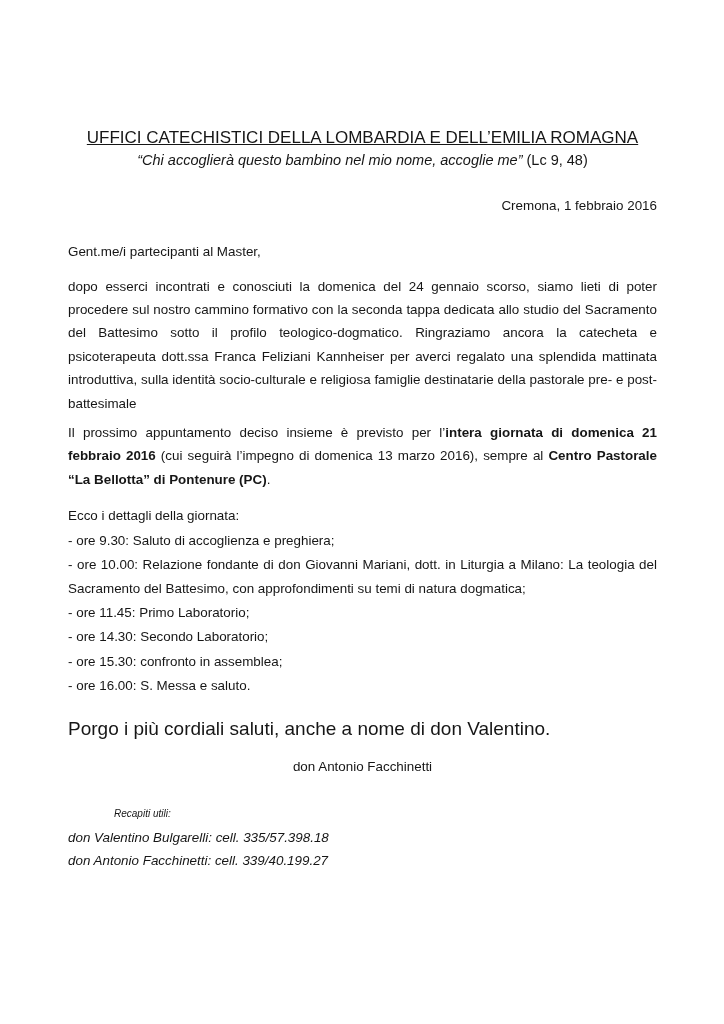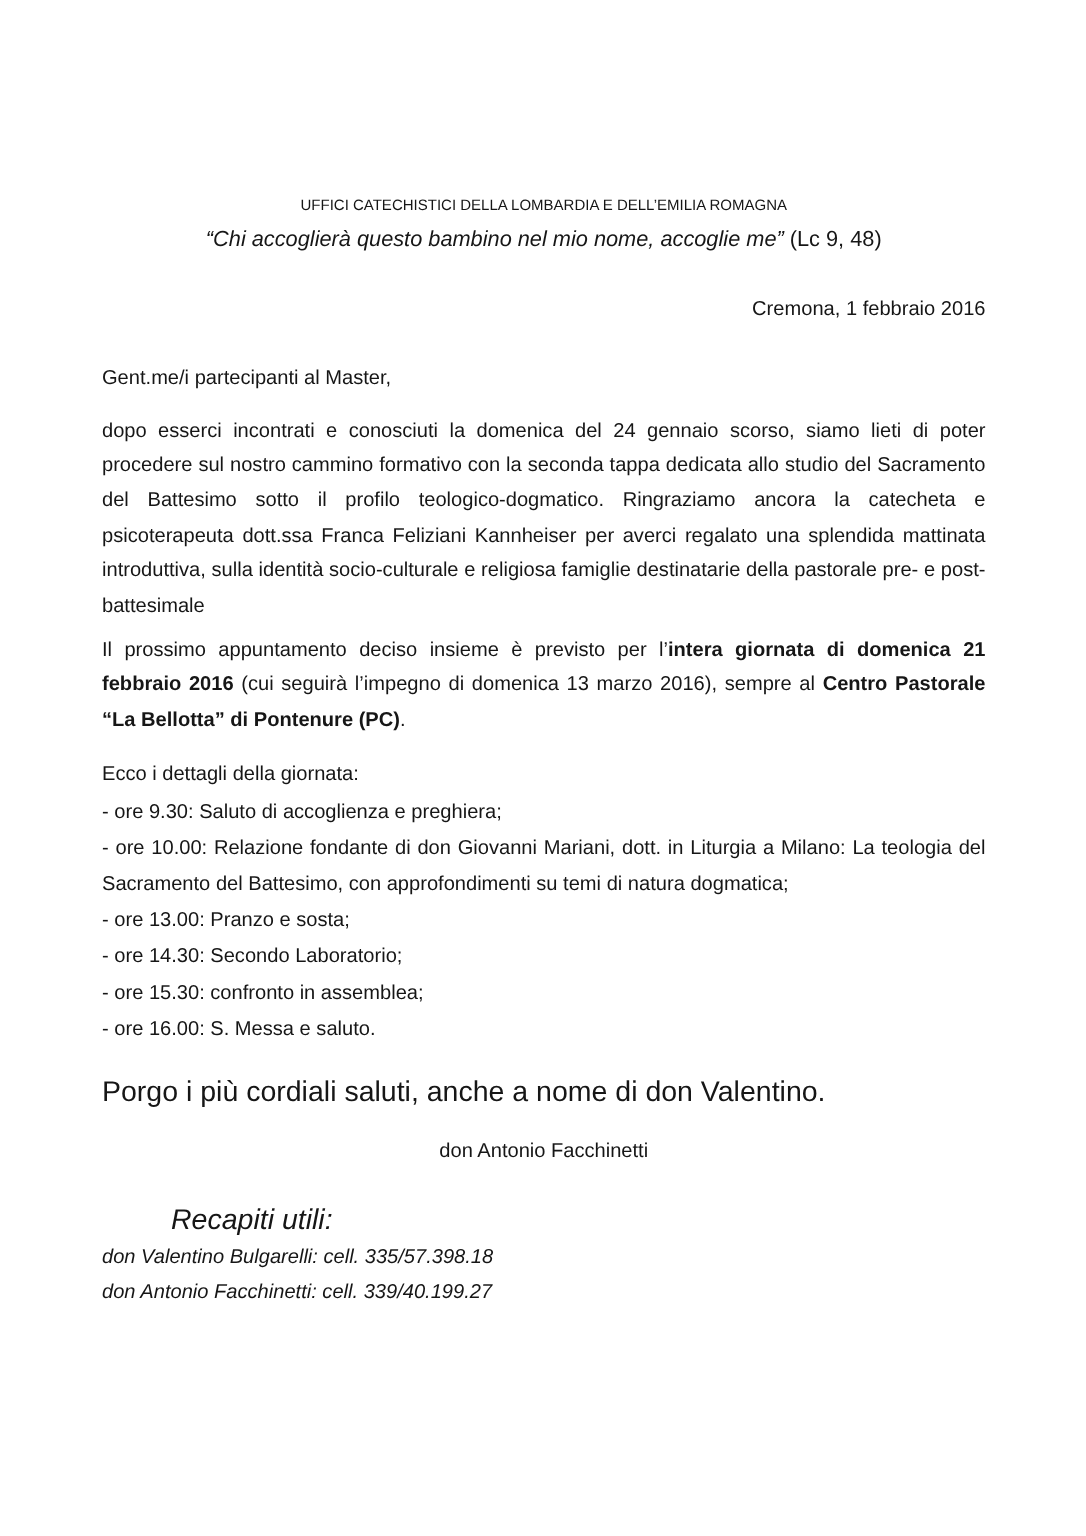--- a/index.html
+++ b/index.html
@@ -14,23 +14,24 @@
     background: #ffffff;
     box-sizing: border-box;
     padding: 126px 67px 0 68px;
     font-family: "Liberation Sans", sans-serif;
     color: #161616;
     overflow: hidden;
   }
   p { margin: 0; }
   .title-line {
     text-align: center;
-    font-size: 10px;
+    font-size: 17px;
     line-height: 23.4px;
     white-space: nowrap;
+    text-decoration: underline;
   }
   .quote-line {
     text-align: center;
     font-size: 14.5px;
     line-height: 23.4px;
     white-space: nowrap;
   }
   .quote-italic { font-style: italic; }
   .date-line {
     text-align: right;
@@ -66,21 +67,21 @@
     line-height: 23.4px;
     margin-top: 19px;
   }
   .signature {
     font-size: 13.4px;
     line-height: 23.4px;
     margin-top: 15px;
     text-align: center;
   }
   .contacts-title {
-    font-size: 19px;
+    font-size: 10px;
     line-height: 23.4px;
     margin-top: 24px;
     padding-left: 46px;
     font-style: italic;
   }
   .contact-line {
     font-size: 13.4px;
     line-height: 23.4px;
     font-style: italic;
   }
@@ -101,21 +102,21 @@
 
   <p class="para para-intro">dopo esserci incontrati e conosciuti la domenica del 24 gennaio scorso, siamo lieti di poter procedere sul nostro cammino formativo con la seconda tappa dedicata allo studio del Sacramento del Battesimo sotto il profilo teologico-dogmatico. Ringraziamo ancora la catecheta e psicoterapeuta dott.ssa Franca Feliziani Kannheiser per averci regalato una splendida mattinata introduttiva, sulla identità socio-culturale e religiosa famiglie destinatarie della pastorale pre- e post- battesimale</p>
 
   <p class="para para-appointment"><span>Il prossimo appuntamento deciso insieme è previsto per l’</span><strong>intera giornata di domenica 21 febbraio 2016</strong><span> (cui seguirà l’impegno di domenica 13 marzo 2016), sempre al </span><strong>Centro Pastorale “La Bellotta” di Pontenure (PC)</strong><span>.</span></p>
 
   <p class="schedule-intro">Ecco i dettagli della giornata:</p>
 
   <div>
     <p class="schedule-item">- ore 9.30: Saluto di accoglienza e preghiera;</p>
     <p class="schedule-item">- ore 10.00: Relazione fondante di don Giovanni Mariani, dott. in Liturgia a Milano: La teologia del Sacramento del Battesimo, con approfondimenti su temi di natura dogmatica;</p>
-    <p class="schedule-item">- ore 13.00: Pranzo e sosta;</p>
+    <p class="schedule-item">- ore 11.45: Primo Laboratorio;</p>
     <p class="schedule-item">- ore 14.30: Secondo Laboratorio;</p>
     <p class="schedule-item">- ore 15.30: confronto in assemblea;</p>
     <p class="schedule-item">- ore 16.00: S. Messa e saluto.</p>
   </div>
 
   <p class="closing">Porgo i più cordiali saluti, anche a nome di don Valentino.</p>
 
   <p class="signature">don Antonio Facchinetti</p>
 
   <p class="contacts-title">Recapiti utili:</p>

